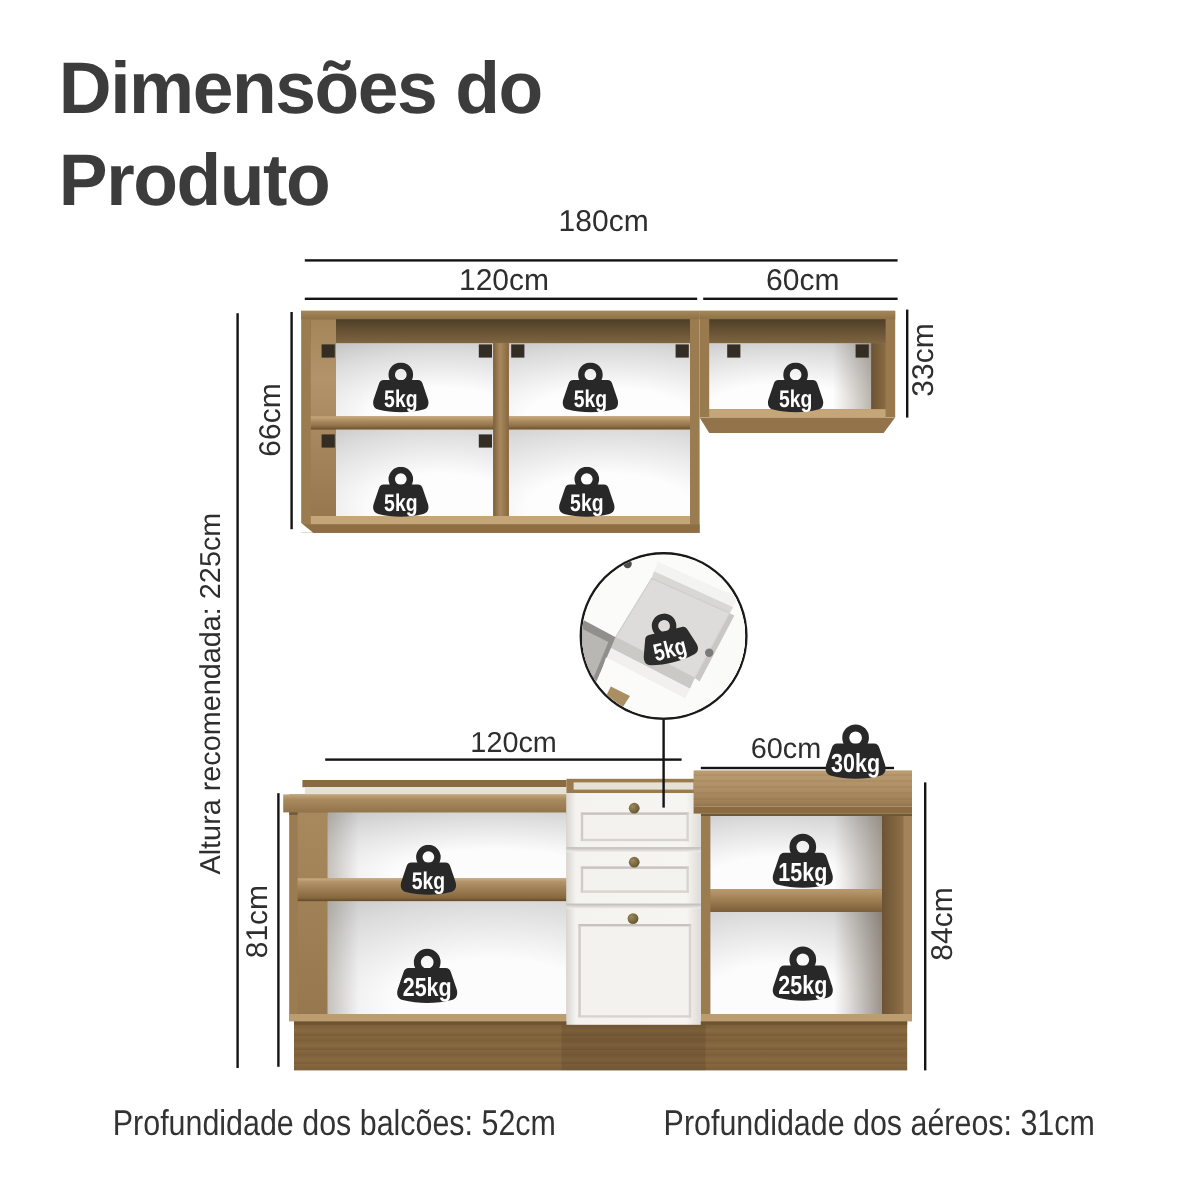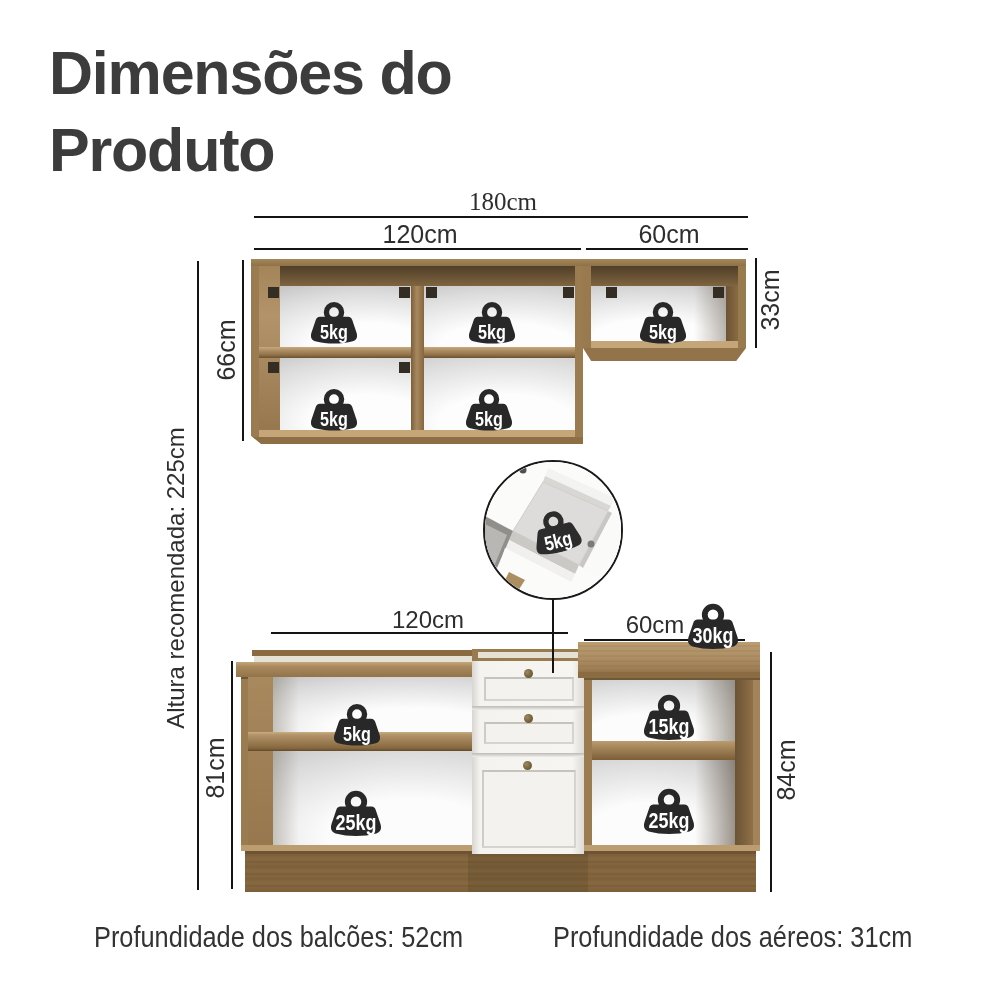--- a/index.html
+++ b/index.html
@@ -12,21 +12,21 @@
   .dimr{position:absolute;color:#2e2e2e;font-size:25px;white-space:nowrap;transform:translate(-50%,-50%) rotate(-90deg);}
   .kett{position:absolute;transform:translate(-50%,-100%);}
 </style>
 </head>
 <body>
 <div id="page">
 
   <div class="abs" style="left:49px;top:35px;font-size:61px;line-height:77px;font-weight:bold;color:#3c3c3c;letter-spacing:-1.2px;">Dimensões do<br>Produto</div>
 
   <div class="hline" style="left:254px;top:216px;width:494px;"></div>
-  <div class="dim" style="left:503px;top:202px;font-family:Liberation Serif, serif;">180cm</div>
+  <div class="dim" style="left:503px;top:185px;">180cm</div>
   <div class="hline" style="left:254px;top:248px;width:327px;"></div>
   <div class="dim" style="left:420px;top:234px;">120cm</div>
   <div class="hline" style="left:586px;top:248px;width:162px;"></div>
   <div class="dim" style="left:669px;top:234px;">60cm</div>
 
   <div class="vline" style="left:197px;top:261px;height:629px;"></div>
   <div class="dimr" style="left:176px;top:578px;font-size:24px;">Altura recomendada: 225cm</div>
   <div class="vline" style="left:242px;top:260px;height:181px;"></div>
   <div class="dimr" style="left:226px;top:350px;">66cm</div>
   <div class="vline" style="left:755px;top:258px;height:90px;"></div>

